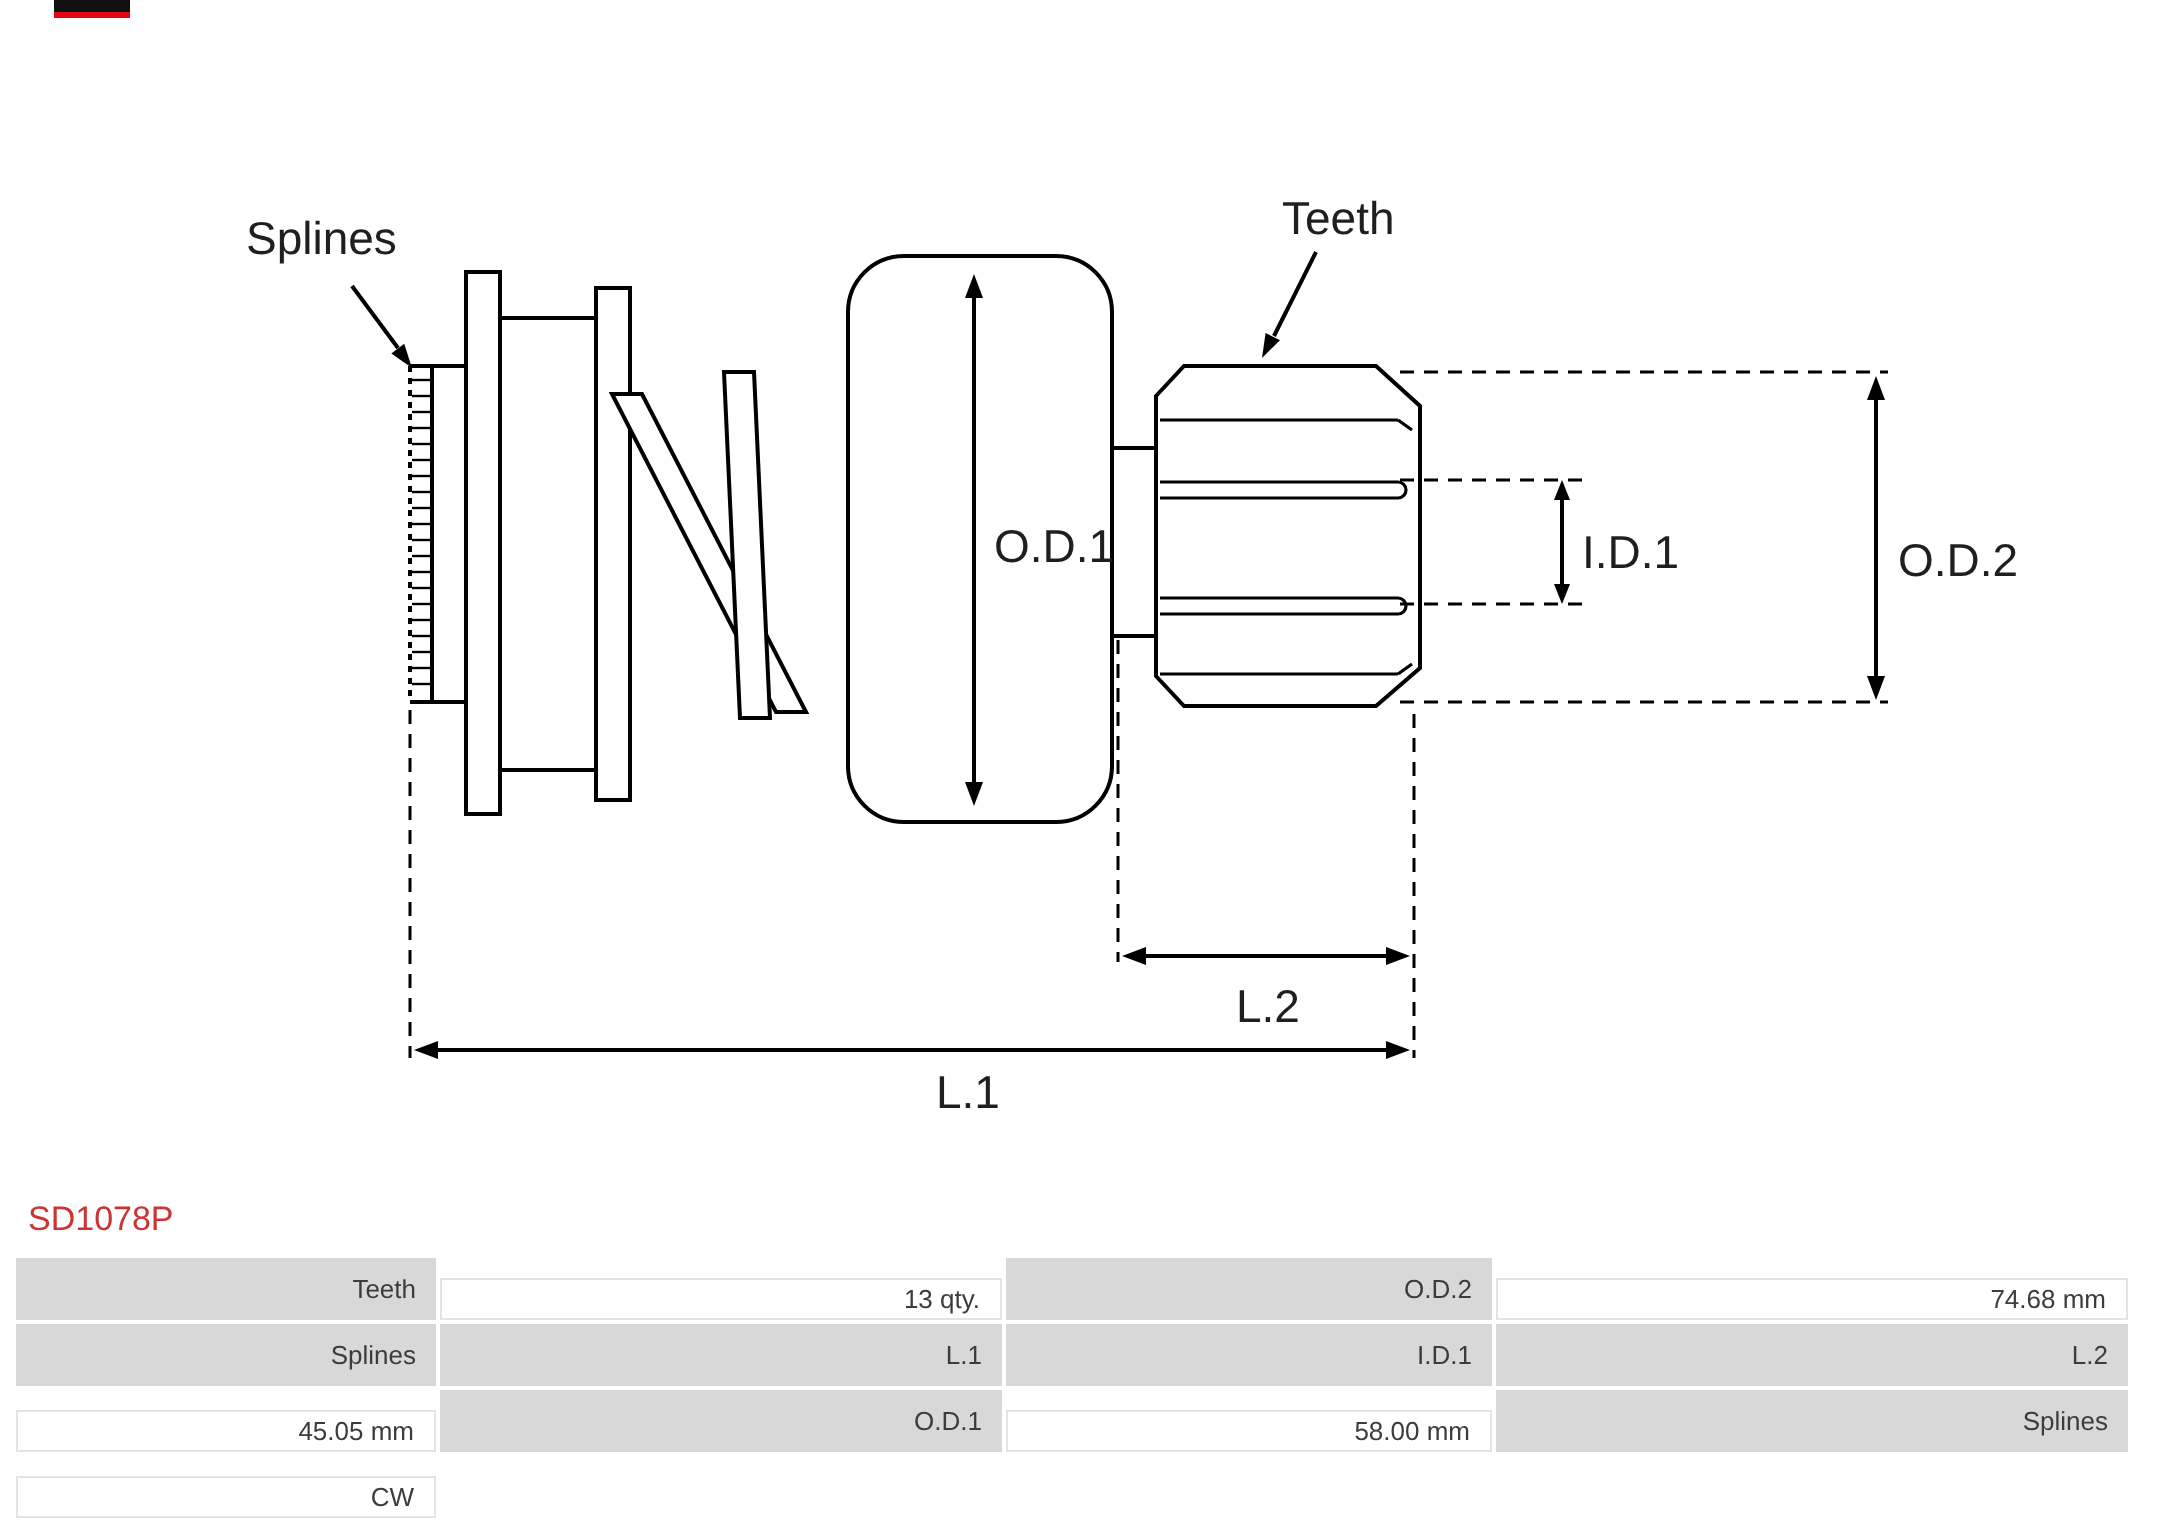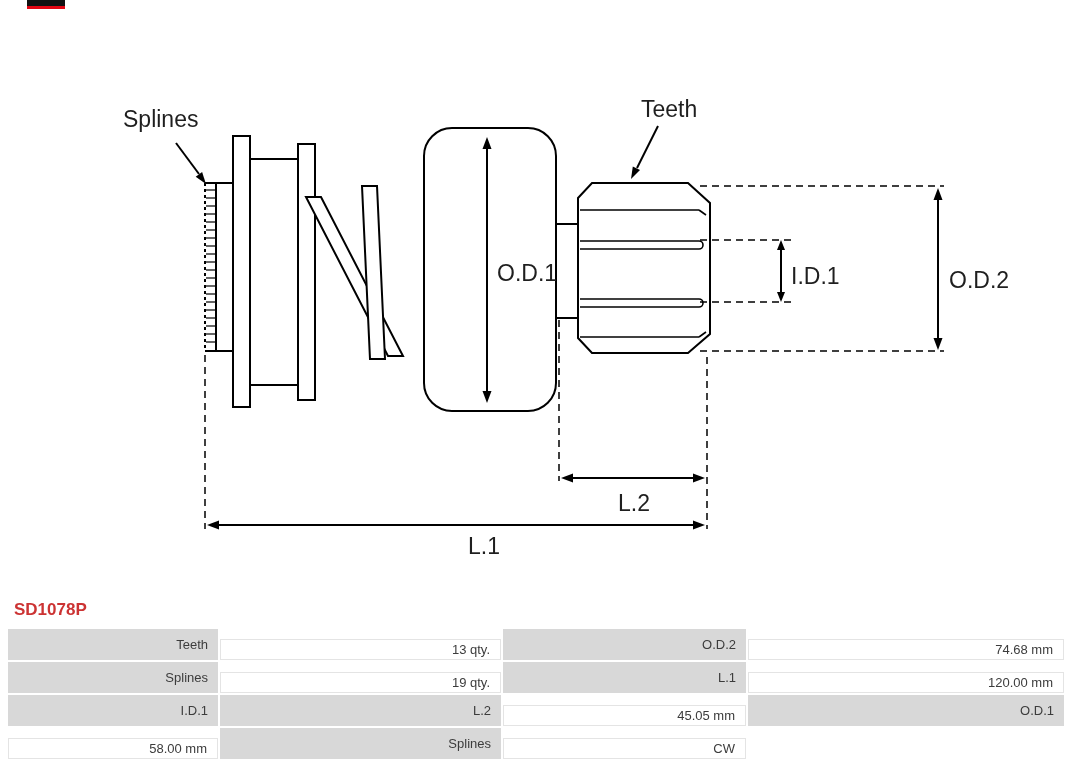--- a/index.html
+++ b/index.html
@@ -2,21 +2,21 @@
 <html><head>
 <meta charset="utf-8">
 <style>
   html,body{margin:0;padding:0;background:#ffffff;}
   .screen{position:relative;width:1080px;height:767px;background:#ffffff;
           font-family:"Liberation Sans",sans-serif;overflow:hidden;}
   .logo-black{position:absolute;left:27px;top:0;width:38px;height:6px;background:#111111;}
   .logo-red{position:absolute;left:27px;top:6px;width:38px;height:3px;background:#e30613;}
   svg.drawing{position:absolute;left:0;top:0;}
   svg.drawing text{font-family:"Liberation Sans",sans-serif;fill:#1f1f1f;}
-  .part-number{position:absolute;left:14px;top:600px;font-size:17px;color:#cc3333;font-weight:bold;}
+  .part-number{position:absolute;left:14px;top:600px;font-size:17px;color:#cc3333;}
   .spec{position:absolute;left:8px;top:629px;width:1056px;display:grid;
         grid-template-columns:210px 281px 243px 316px;grid-auto-rows:31px;gap:2px;
         font-size:13px;color:#3c3c3c;}
   .cell{display:flex;align-items:center;justify-content:flex-end;
         padding-right:10px;box-sizing:border-box;}
   .lab{background:#d8d8d8;}
   .val{background:#ffffff;border:1px solid #e4e4e4;margin-top:10px;}
 </style>
 </head>
 <body>
@@ -142,23 +142,21 @@
 
   <div class="part-number">SD1078P</div>
 
   <div class="spec">
     <div class="cell lab">Teeth</div>
     <div class="cell val">13 qty.</div>
     <div class="cell lab">O.D.2</div>
     <div class="cell val">74.68 mm</div>
 
     <div class="cell lab">Splines</div>
-    <div class="cell val">19 qty.</div>
     <div class="cell lab">L.1</div>
-    <div class="cell val">120.00 mm</div>
 
     <div class="cell lab">I.D.1</div>
     <div class="cell lab">L.2</div>
     <div class="cell val">45.05 mm</div>
 
     <div class="cell lab">O.D.1</div>
     <div class="cell val">58.00 mm</div>
     <div class="cell lab">Splines</div>
     <div class="cell val">CW</div>
   </div>

